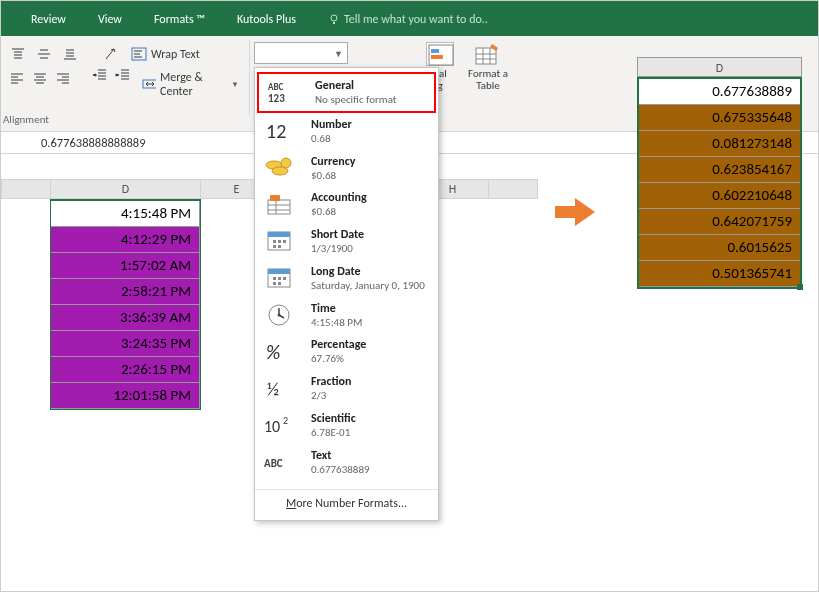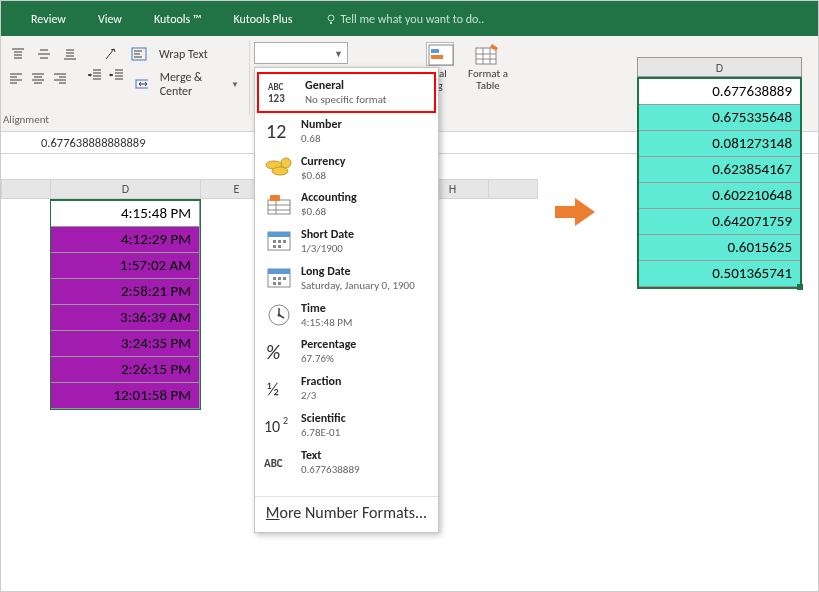--- a/index.html
+++ b/index.html
@@ -9,21 +9,21 @@
   .tabs { display: flex; align-items: center; height: 35px; background: #217346; padding-left: 30px; gap: 32px; color: #fff; font-size: 12px; }
   .tabs .tell { color: #c3e0cf; display: flex; align-items: center; gap: 4px; }
   .bulb { width: 12px; height: 12px; display:inline-block; }
 
   
   .ribbon { height: 96px; background: #f3f2f1; border-bottom: 1px solid #d4d4d4; position: relative; }
   .group-alignment { position:absolute; left:2px; top:6px; width:244px; height:84px; }
   .align-row { display:flex; gap:4px; padding:2px 4px; }
   .align-btn { width:22px; height:20px; display:flex; align-items:center; justify-content:center; }
   .indent-btn { width:22px; height:20px; }
-  .wrap-btn, .merge-btn { display:flex; align-items:center; font-size:12px; color:#3b3b3b; gap:12px; padding:2px 4px; }
+  .wrap-btn, .merge-btn { display:flex; align-items:center; font-size:12px; color:#3b3b3b; gap:4px; padding:2px 4px; }
   .group-label { font-size:11px; color:#666; position:absolute; bottom:0; width:100%; }
   .vline { position:absolute; top:4px; bottom:16px; width:1px; background:#d8d8d8; }
 
   .group-number { position:absolute; left:253px; top:6px; width:100px; height:50px; }
   .num-select { width:94px; height:22px; border:1px solid #ababab; background:#fff; padding:0 4px; display:flex; align-items:center; justify-content:flex-end;}
   .num-select .chev { font-size:9px; color:#666; }
 
   .group-format { position:absolute; left:415px; top:6px; width:110px; display:flex; }
   .fmt-item { display:flex; flex-direction:column; align-items:center; font-size:11px; color:#3b3b3b; width:48px;}
   .fmt-icon { width:28px; height:24px; background:#fff; border:1px solid #bbb; margin-bottom:2px; position:relative;}
@@ -39,49 +39,49 @@
   .cells-left { border:1px solid #217346; border-top:2px solid #217346; }
   .cell-row { height:26px; display:flex; }
   .cell { flex:1; background:#a21caf; border-bottom:1px solid #999; border-right:1px solid #999; font-size:15px; text-align:right; padding:3px 8px 0 0; }
   .cell.first { background:#fff; }
 
   
   .grid-bg { position:absolute; left:0; top:178px; right:280px; bottom:0; }
 
   
   .dropdown { position:absolute; left:253px; top:66px; width:185px; background:#fff; border:1px solid #c6c6c6; box-shadow:2px 2px 6px rgba(0,0,0,0.25); z-index:10; padding:4px 0;}
-  .dd-item { display:flex; align-items:center; gap:6px; padding:4px 8px; }
+  .dd-item { display:flex; align-items:center; gap:16px; padding:4px 8px; }
   .dd-item.hl { border:2px solid #ff0000; margin:0 2px; }
   .dd-ico { width:32px; height:28px; display:flex; align-items:center; justify-content:center; flex:none; }
   .dd-txt { display:flex; flex-direction:column; font-size:12px; line-height:1.25;}
   .dd-title { font-weight:600; color:#222; }
   .dd-sub { color:#666; font-size:11px; }
-  .dd-more { border-top:1px solid #e2e2e2; margin-top:16px; padding:6px 0; text-align:center; font-size:16px; color:#333;}
+  .dd-more { border-top:1px solid #e2e2e2; margin-top:9px; padding:6px 0; text-align:center; font-size:12px; color:#333;}
 
   
   .arrow { position:absolute; left:552px; top:193px; width:44px; height:36px; }
 
   
   .sheet-right { position:absolute; left:636px; top:56px; width:165px; }
   .rhead { height:20px; border:1px solid #999; background:#e6e6e6; font-size:12px; text-align:center; line-height:20px; color:#555;}
   .rcells { border:2px solid #217346; }
-  .rcell { height:26px; border-bottom:1px solid #999; background:#5eead4; text-align:right; padding:3px 8px 0 0; font-size:15px;}
+  .rcell { height:26px; border-bottom:1px solid #999; background:#a16207; text-align:right; padding:3px 8px 0 0; font-size:15px;}
   .rcell.first { background:#fff; }
   .rcell:last-child { border-bottom:none; }
   .handle { position:absolute; right:-3px; bottom:-3px; width:6px; height:6px; background:#217346;}
 
   svg { display:block; }
 </style>
 </head>
 <body>
 
 <div class="tabs">
   <span>Review</span>
   <span>View</span>
-  <span>Kutools ™</span>
+  <span>Formats ™</span>
   <span>Kutools Plus</span>
   <span class="tell">
     <svg class="bulb" viewBox="0 0 12 12">
         <circle cx="6" cy="5" r="3" fill="none" stroke="#c3e0cf"></circle>
         <path d="M5 9h2v2H5z" fill="#c3e0cf"></path>
       </svg>
     <span>Tell me what you want to do..</span>
   </span>
 </div>
 

